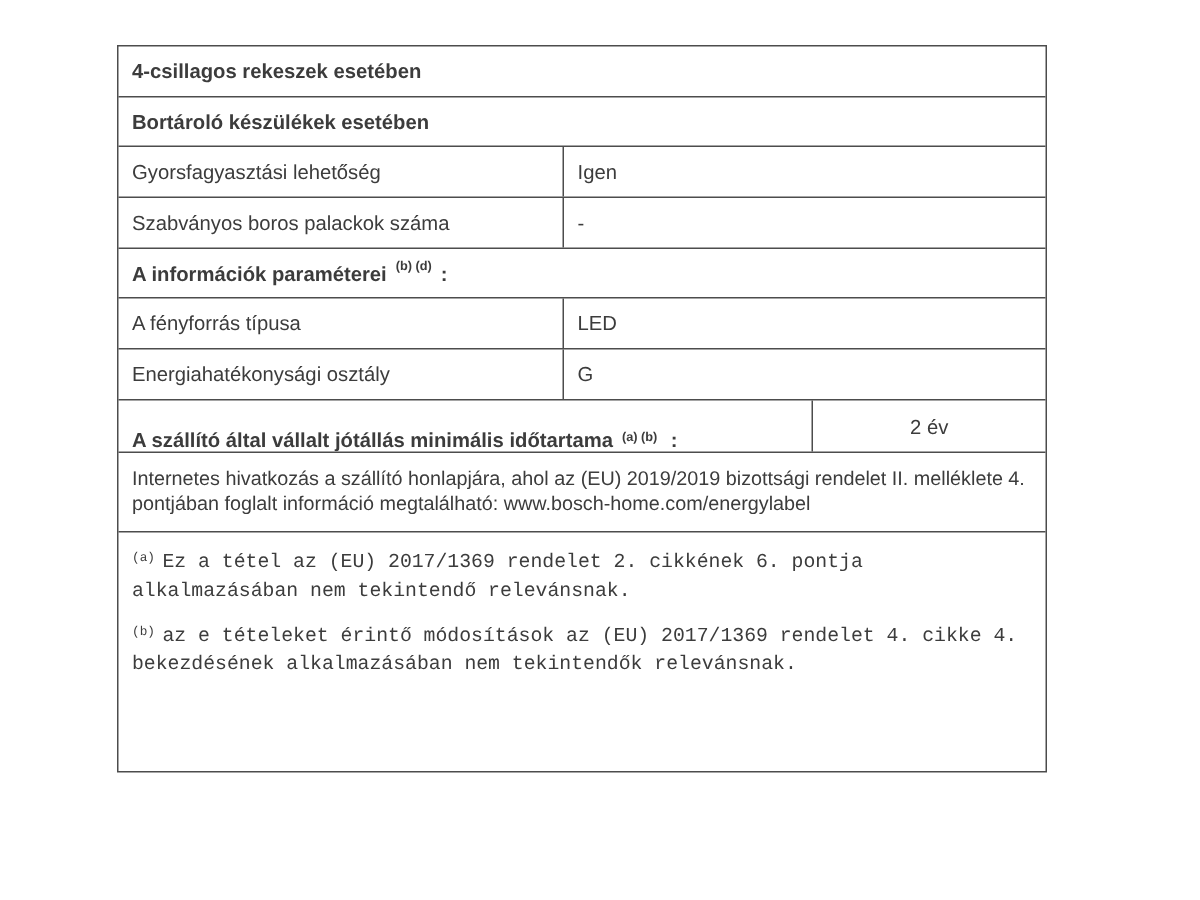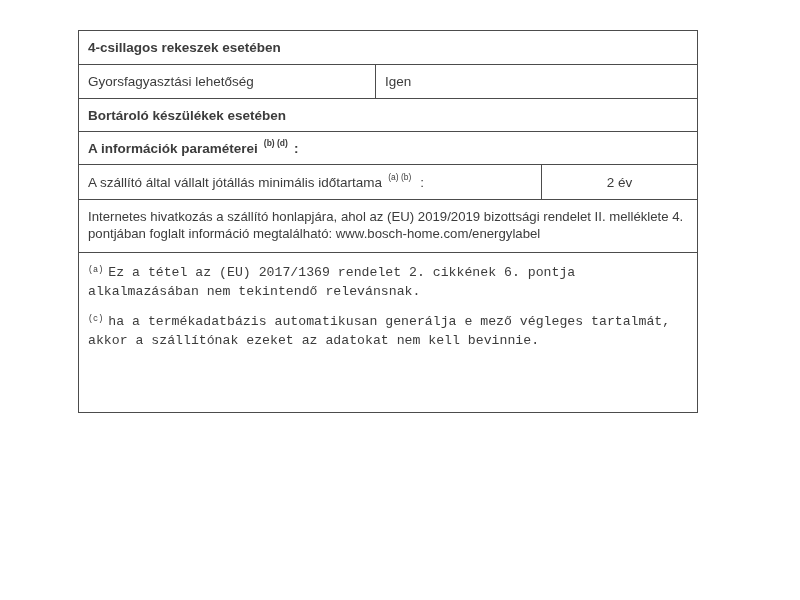--- a/index.html
+++ b/index.html
@@ -36,21 +36,21 @@
     padding: 0 9px;
     overflow: hidden;
   }
   .cell.left { border-right: 1.5px solid #4c4c4c; }
   .section-row { height: 33px; }
   .section-row .cell { width: 100%; font-weight: 700; }
   .data-row { height: 34px; }
   .data-row .cell.left { width: 297px; flex: none; }
   .data-row .cell.right { flex: 1; }
   .warranty-row { height: 35px; }
-  .warranty-row .cell.left { width: 463px; flex: none; font-weight: 400; }
+  .warranty-row .cell.left { width: 463px; flex: none; font-weight: 700; align-items: flex-end; }
   .warranty-row .cell.right { flex: 1; justify-content: center; }
   .text-row { height: 53px; }
   .text-row .cell {
     width: 100%;
     align-items: flex-start;
     padding-top: 8px;
     line-height: 17px;
     font-size: 13.2px;
   }
   .footnotes-row { height: 160px; }
@@ -79,45 +79,69 @@
 
 <div class="page">
   <div class="fiche-table">
 
     <div class="row section-row">
       <div class="cell">
         <span>4-csillagos rekeszek esetében</span>
       </div>
     </div>
 
+    <div class="row section-row">
+      <div class="cell">
+        <span>Bortároló készülékek esetében</span>
+      </div>
+    </div>
+
     <div class="row data-row">
       <div class="cell left">
         <span>Gyorsfagyasztási lehetőség</span>
       </div>
       <div class="cell right">
         <span>Igen</span>
       </div>
     </div>
 
-    <div class="row section-row">
-      <div class="cell">
-        <span>Bortároló készülékek esetében</span>
+    <div class="row data-row">
+      <div class="cell left">
+        <span>Szabványos boros palackok száma</span>
+      </div>
+      <div class="cell right">
+        <span>-</span>
       </div>
     </div>
-
 
     <div class="row section-row">
       <div class="cell">
         <span>A információk paraméterei</span>
           <span class="sup label-sup">(b)  (d)</span>
           <span class="suffix-colon">:</span>
       </div>
     </div>
 
+    <div class="row data-row">
+      <div class="cell left">
+        <span>A fényforrás típusa</span>
+      </div>
+      <div class="cell right">
+        <span>LED</span>
+      </div>
+    </div>
 
+    <div class="row data-row">
+      <div class="cell left">
+        <span>Energiahatékonysági osztály</span>
+      </div>
+      <div class="cell right">
+        <span>G</span>
+      </div>
+    </div>
 
     <div class="row warranty-row">
       <div class="cell left">
         <span>A szállító által vállalt jótállás minimális időtartama</span>
           <span class="sup label-sup">(a) (b)</span>
           <span class="suffix-colon">:</span>
       </div>
       <div class="cell right">
         <span>2 év</span>
       </div>
@@ -129,21 +153,21 @@
         <span>Internetes hivatkozás a szállító honlapjára, ahol az (EU) 2019/2019 bizottsági rendelet II. melléklete 4. pontjában foglalt információ megtalálható: www.bosch-home.com/energylabel</span>
       </div>
     </div>
 
     <div class="row footnotes-row">
       <div class="cell">
         <div class="footnote">
           <span class="sup fn-marker">(a)</span><span>Ez a tétel az (EU) 2017/1369 rendelet 2. cikkének 6. pontja alkalmazásában nem tekintendő relevánsnak.</span>
         </div>
         <div class="footnote">
-          <span class="sup fn-marker">(c)</span><span>ha a termékadatbázis automatikusan generálja e mező végleges tartalmát, akkor a szállítónak ezeket az adatokat nem kell bevinnie.</span>
+          <span class="sup fn-marker">(b)</span><span>az e tételeket érintő módosítások az (EU) 2017/1369 rendelet 4. cikke 4. bekezdésének alkalmazásában nem tekintendők relevánsnak.</span>
         </div>
         <div class="footnote">
           
         </div>
       </div>
     </div>
 
   </div>
 </div>
 

